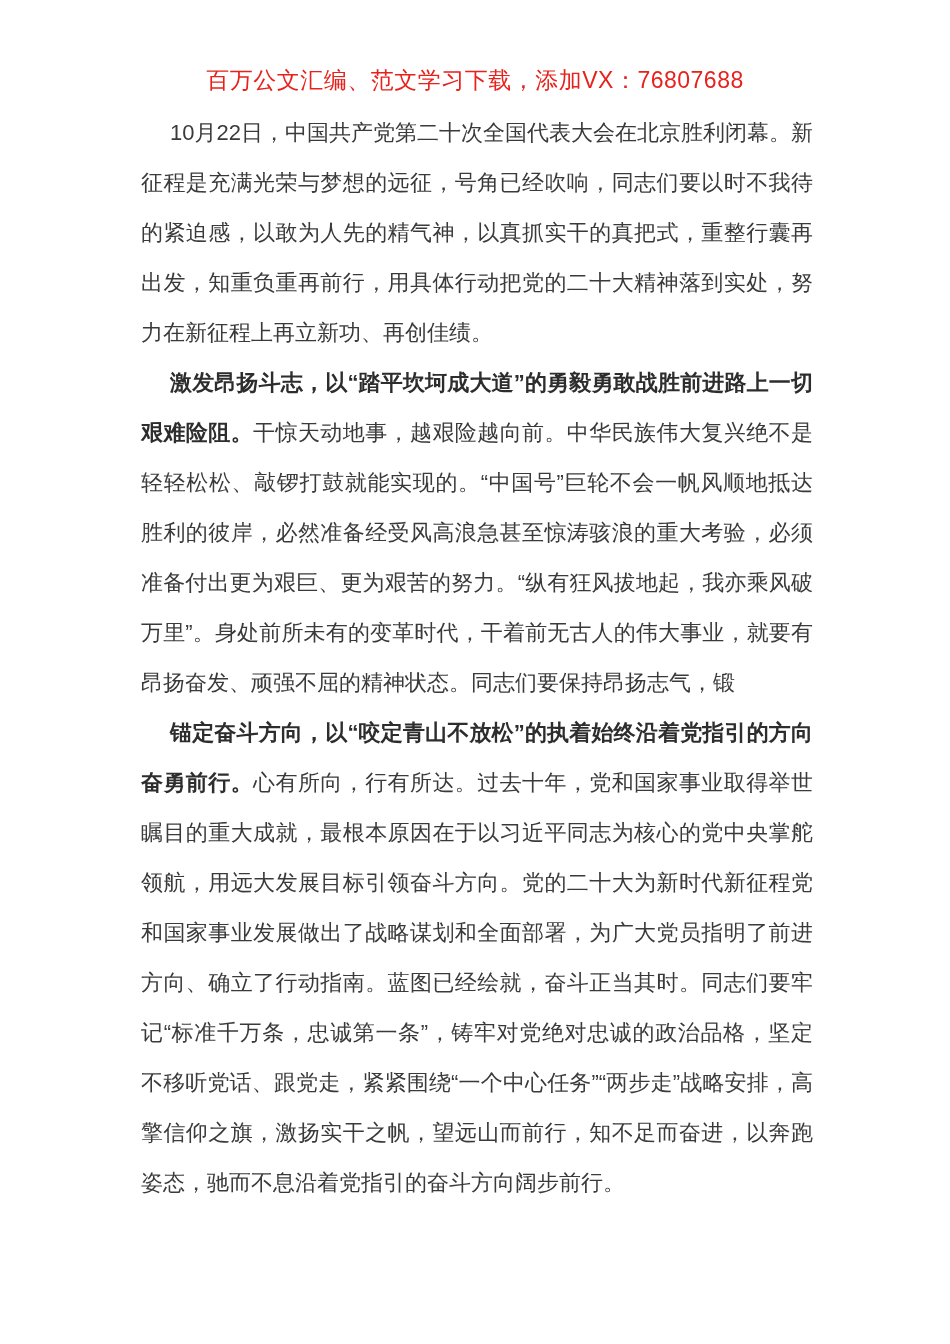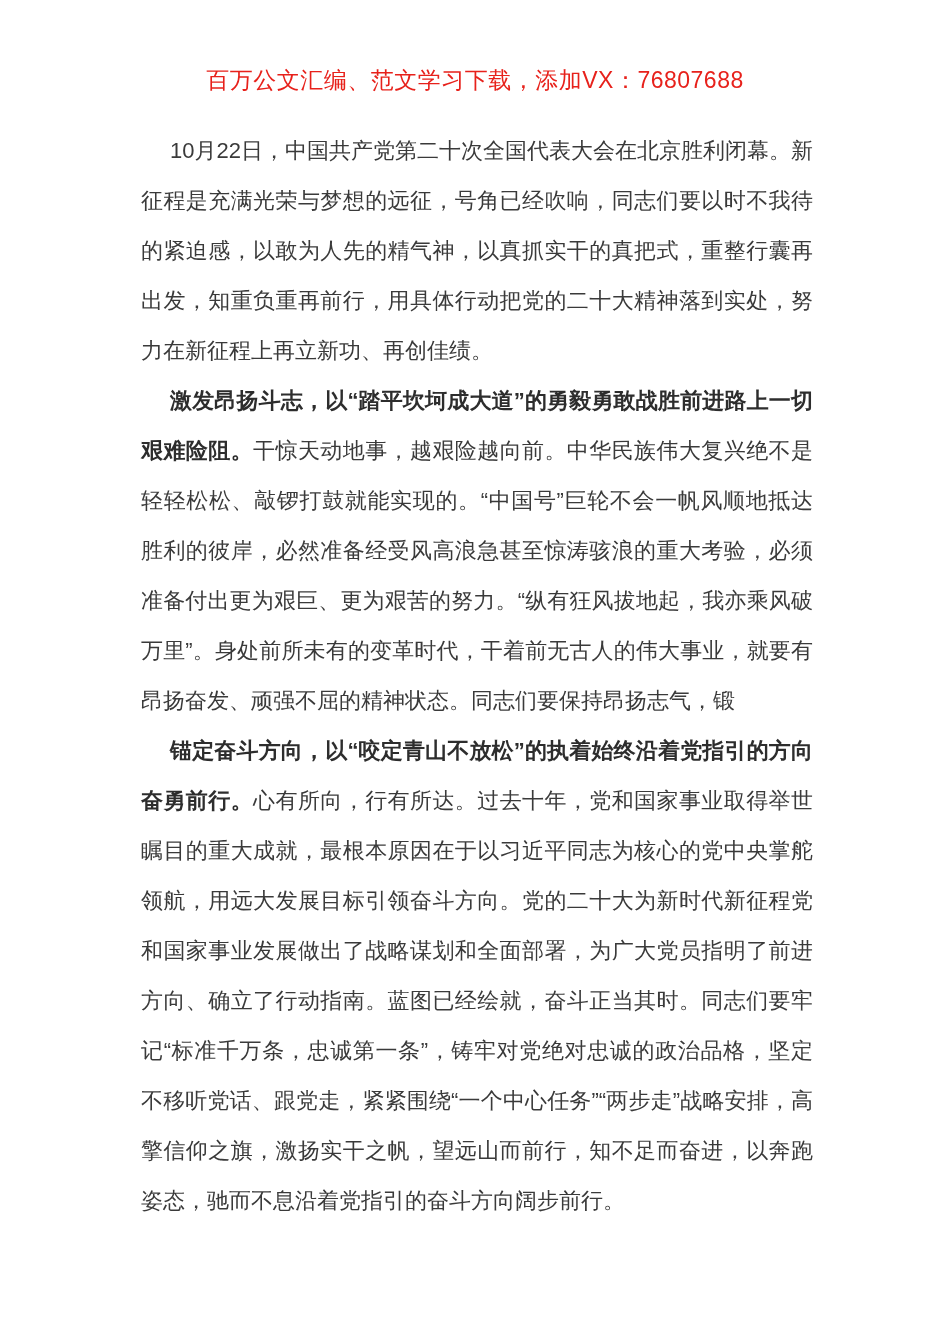--- a/index.html
+++ b/index.html
@@ -22,21 +22,21 @@
     width: 100%;
     text-align: center;
     font-size: 23px;
     line-height: 28px;
     color: #e7211b;
     letter-spacing: 0.5px;
     white-space: nowrap;
   }
   .content {
     position: absolute;
-    top: 126px;
+    top: 108px;
     left: 141px;
     width: 672px;
     font-size: 22px;
     line-height: 50px;
     color: #3a3a3a;
     text-align: justify;
     text-justify: inter-ideograph;
   }
   .content p.para {
     margin: 0;

